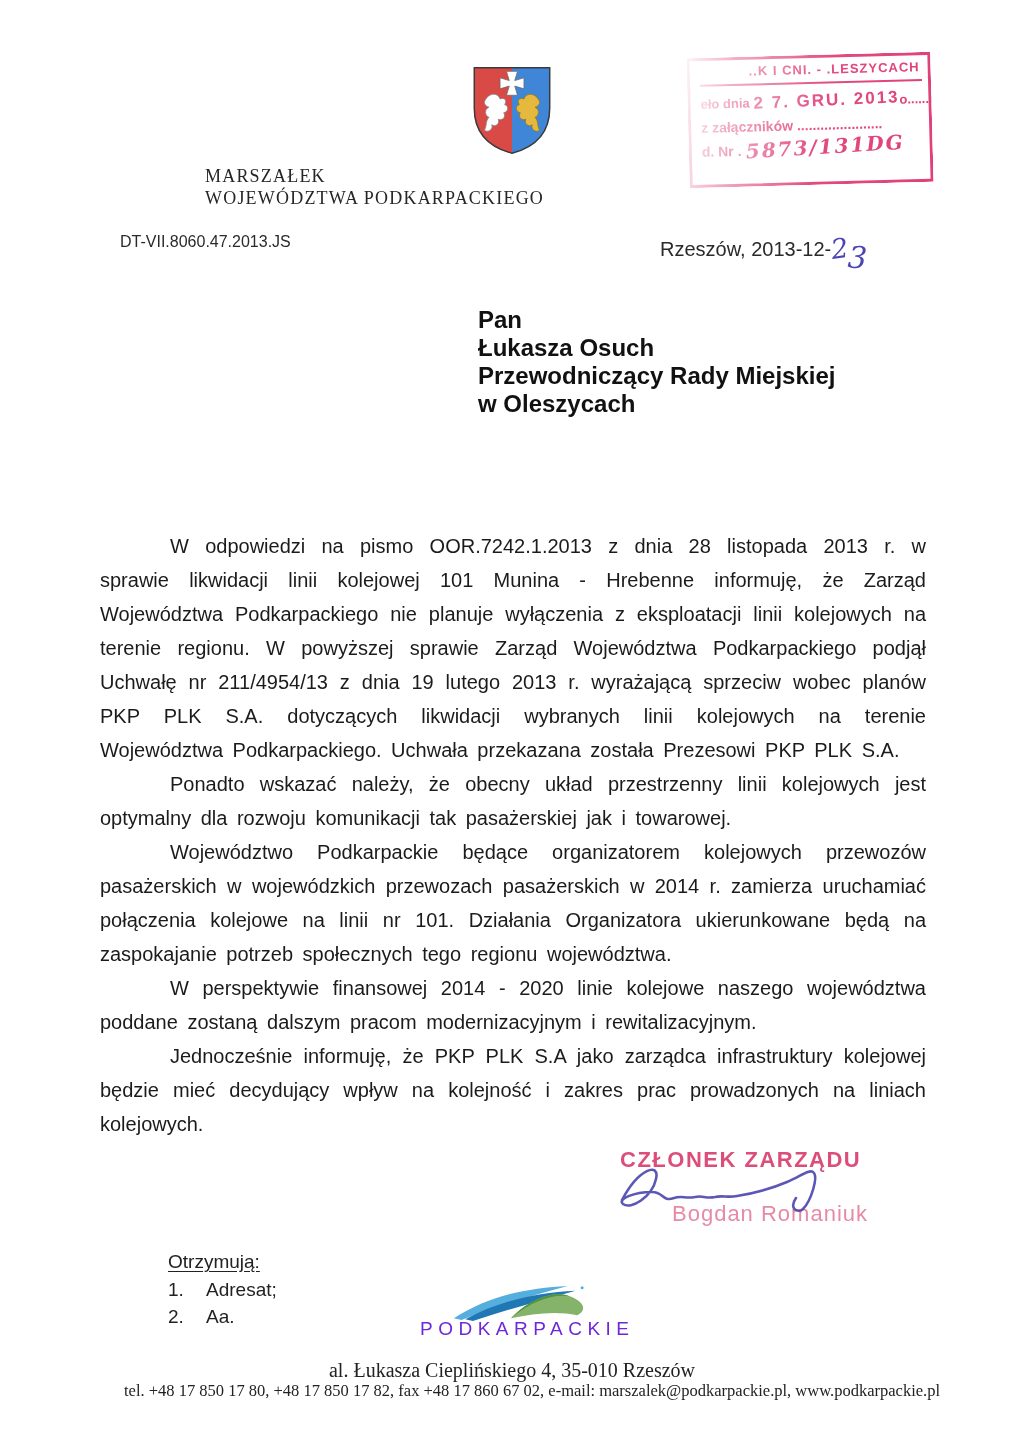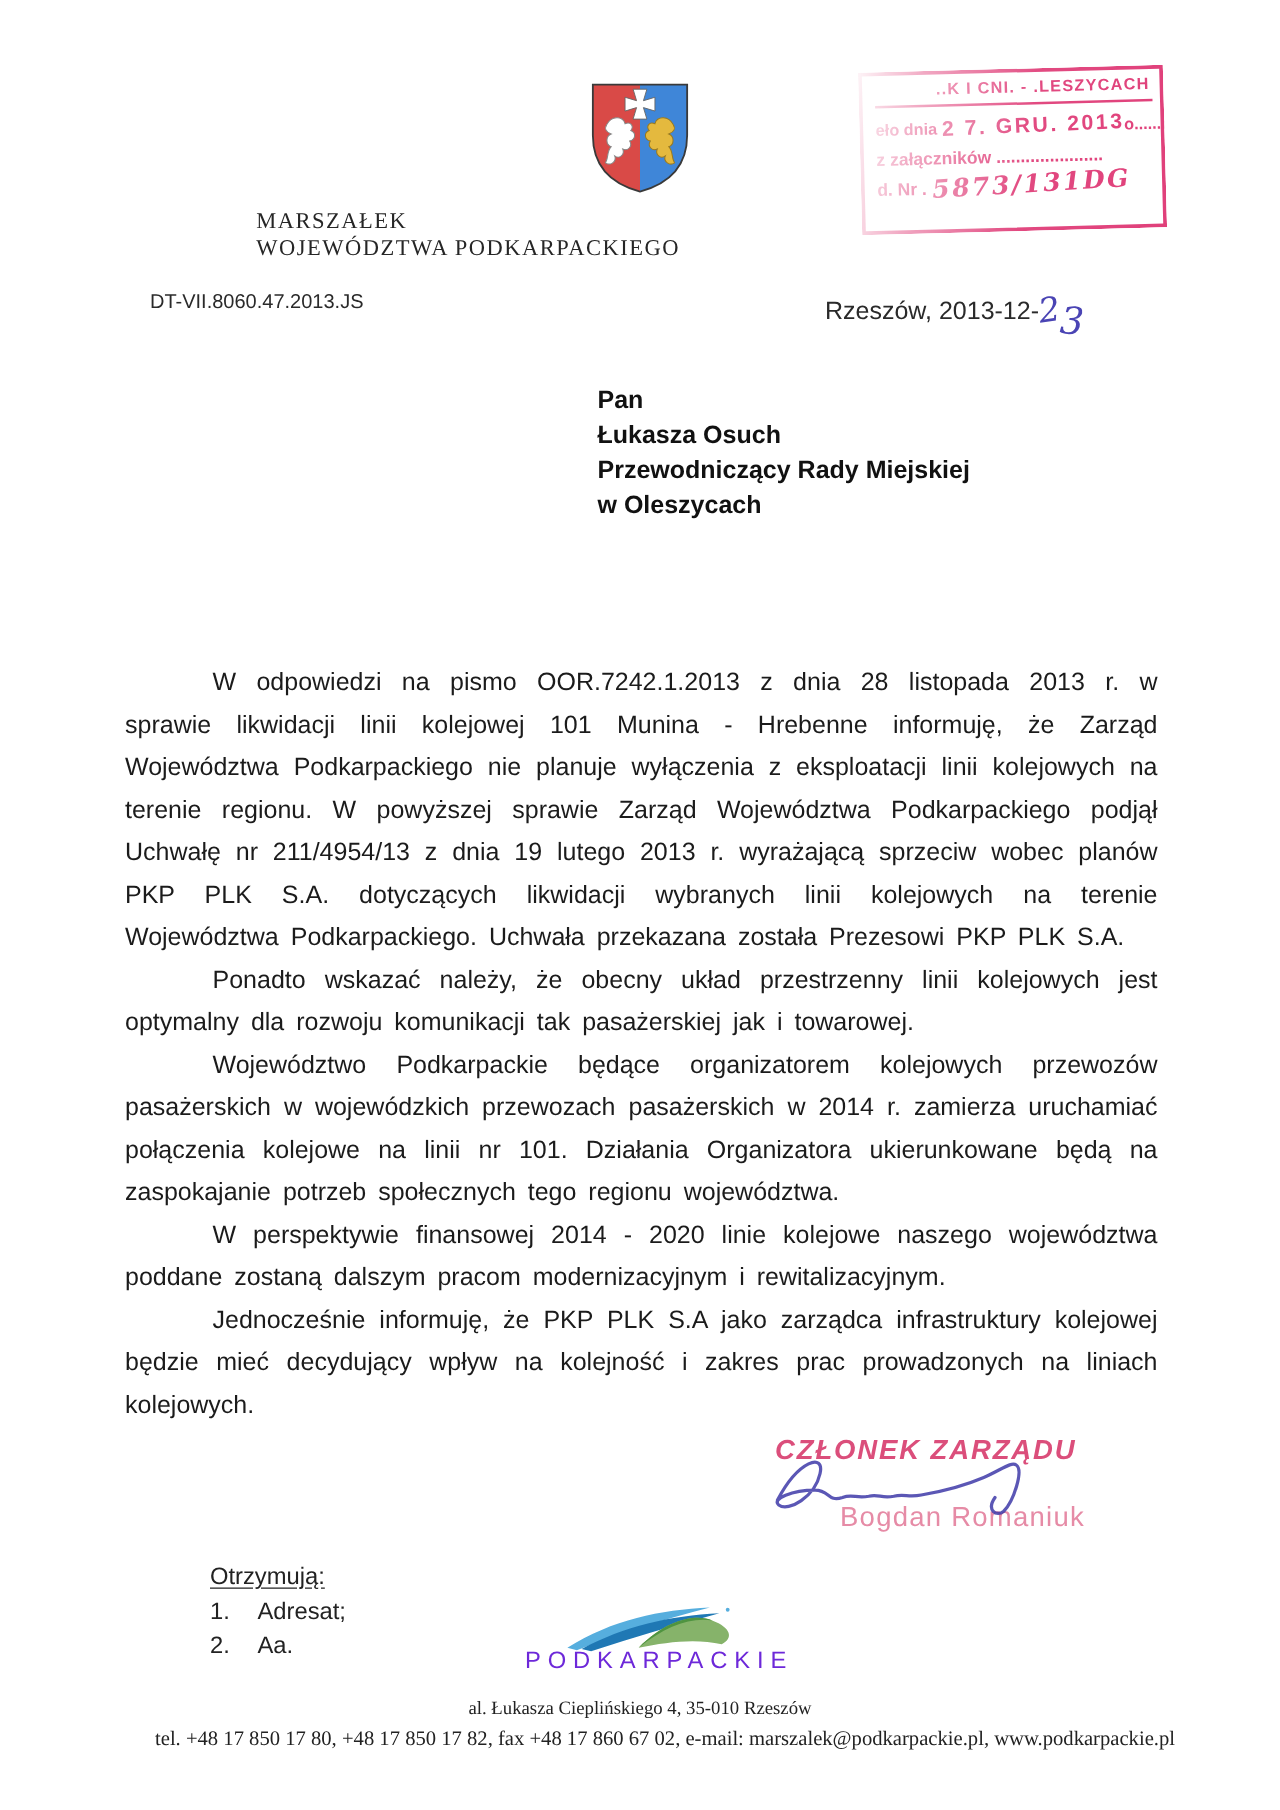--- a/index.html
+++ b/index.html
@@ -40,34 +40,34 @@
   }
 
   
   .ref-number { position:absolute; left:120px; top:233px; font-size:16px; color:#2a2a2a; }
   .place-date { position:absolute; left:660px; top:233px; font-size:20px; color:#2a2a2a; white-space:nowrap; }
   .hw { font-family:"DejaVu Serif", serif; font-style:italic; color:#4a44b4; }
   .hw-d1 { display:inline-block; font-size:27px; transform:rotate(-8deg); vertical-align:-2px; }
   .hw-d2 { display:inline-block; font-size:30px; transform:rotate(4deg); vertical-align:-12px; }
 
   
-  .addressee { position:absolute; left:478px; top:306px; font-size:20px; font-weight:bold; line-height:28px; color:#111; }
+  .addressee { position:absolute; left:478px; top:306px; font-size:24px; font-weight:bold; line-height:28px; color:#111; }
 
   
   .body-text {
     position:absolute; left:100px; top:529px; width:826px;
     font-size:20px; line-height:34px; text-align:justify; color:#1b1b1b;
     word-spacing:4px;
   }
   .body-text p { margin:0; text-indent:70px; }
 
   
   .sign-title {
     position:absolute; left:620px; top:1147px; font-size:22px; font-weight:bold;
-    letter-spacing:1.5px; color:#d84070; opacity:.92; white-space:nowrap;font-style:italic;
+    letter-spacing:1.5px; color:#d84070; opacity:.92; white-space:nowrap;
   }
   .sign-name {
     position:absolute; left:636px; top:1201px; font-size:22px; letter-spacing:1px;
     color:#e68ba6; white-space:nowrap;margin-left:36px;
   }
   .sign-svg { position:absolute; left:604px; top:1152px; width:260px; height:78px; }
 
   
   .dist-heading {
     position:absolute; left:168px; top:1251px; font-size:19px; color:#222;
@@ -79,21 +79,21 @@
   
   .logo-swoosh { position:absolute; left:448px; top:1284px; width:160px; height:38px; }
   .logo-word {
     position:absolute; left:420px; top:1318px; font-size:19px; letter-spacing:5.5px;
     color:#6d28d9; white-space:nowrap;
   }
 
   
   .footer-line { position:absolute; left:0; width:1024px; text-align:center;
     font-family:"Liberation Serif", serif; color:#222; }
-  .footer-1 { top:1359px; font-size:15px; }
+  .footer-1 { top:1359px; font-size:20px; }
   .footer-2 { top:1381px; font-size:16.5px;padding-left:40px; }
 </style>
 </head>
 <body>
 
 <div class="page">
 
   <svg class="coat" viewBox="0 0 100 104" aria-hidden="true">
     <path d="M9,6 H91 V50 C91,76 76,92 50,99 C24,92 9,76 9,50 Z" fill="#3f86d8"></path>
     <path d="M9,6 H50 V99 C24,92 9,76 9,50 Z" fill="#d94a47"></path>

